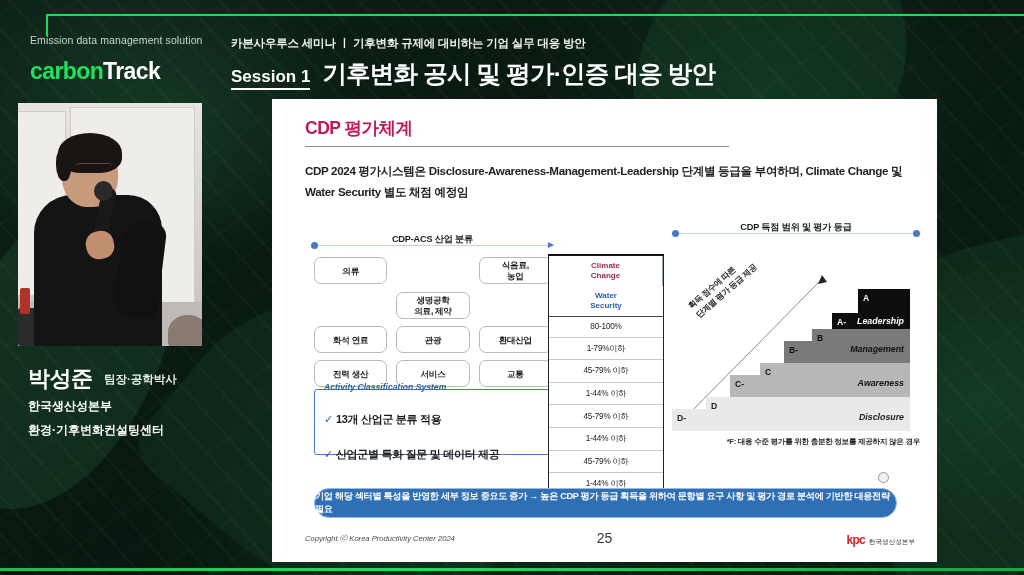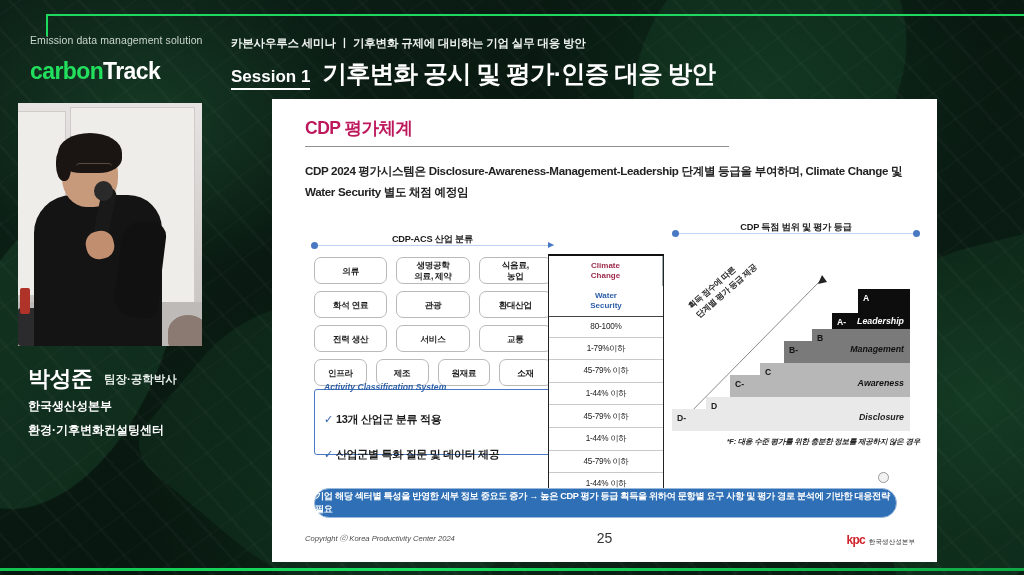--- a/index.html
+++ b/index.html
@@ -237,21 +237,21 @@
     font-size: 8.8px; font-style: italic; font-weight: 700;
   }
   .diag { position: absolute; left: 0; top: 0; width: 238px; height: 162px; }
   .diag-txt {
     position: absolute; left: 14px; top: 34px; width: 120px;
     font-size: 8.2px; font-weight: 800; color: #2b2b2b; line-height: 12px;
     transform: rotate(-41deg); transform-origin: left top; letter-spacing: -0.3px;
   }
   .stair-note {
     position: absolute; left: 400px; top: 338px; width: 248px; text-align: right;
-    font-size: 7.6px; font-style: italic; font-weight: 700; color: #2a2a2a; letter-spacing: -0.3px;
+    font-size: 7.6px; font-weight: 700; color: #2a2a2a; letter-spacing: -0.3px;
   }
 
   
   .banner {
     position: absolute; left: 42px; top: 389px; width: 583px; height: 30px;
     border-radius: 15px; background: #2f6fb5; border: 1px solid #9bb9dd;
     display: flex; align-items: center; justify-content: center;
     color: #fff; font-size: 9.2px; font-weight: 700; letter-spacing: -0.35px;
   }
   .cursor {
@@ -339,21 +339,21 @@
     <div class="sec" id="sec-right">
       <div class="lbl">CDP 득점 범위 및 평가 등급</div>
       <div class="bar"></div>
       <div class="dot l"></div>
       <div class="dot r"></div>
     </div>
 
     <div class="ind-grid">
         <div class="ind-row">
           <div class="ind-box" style="flex: 1 1 0%;">의류</div>
-          <div class="ind-box two-line" style="flex: 1 1 0%;">생명공학<br>의료, 제약</div>
+          <div class="ind-box two-line" style="flex: 1 1 0%; margin-top: 35px;">생명공학<br>의료, 제약</div>
           <div class="ind-box two-line" style="flex: 1 1 0%;">식음료,<br>농업</div>
         </div>
         <div class="ind-row">
           <div class="ind-box" style="flex: 1 1 0%;">화석 연료</div>
           <div class="ind-box" style="flex: 1 1 0%;">관광</div>
           <div class="ind-box" style="flex: 1 1 0%;">환대산업</div>
         </div>
         <div class="ind-row">
           <div class="ind-box" style="flex: 1 1 0%;">전력 생산</div>
           <div class="ind-box" style="flex: 1 1 0%;">서비스</div>

